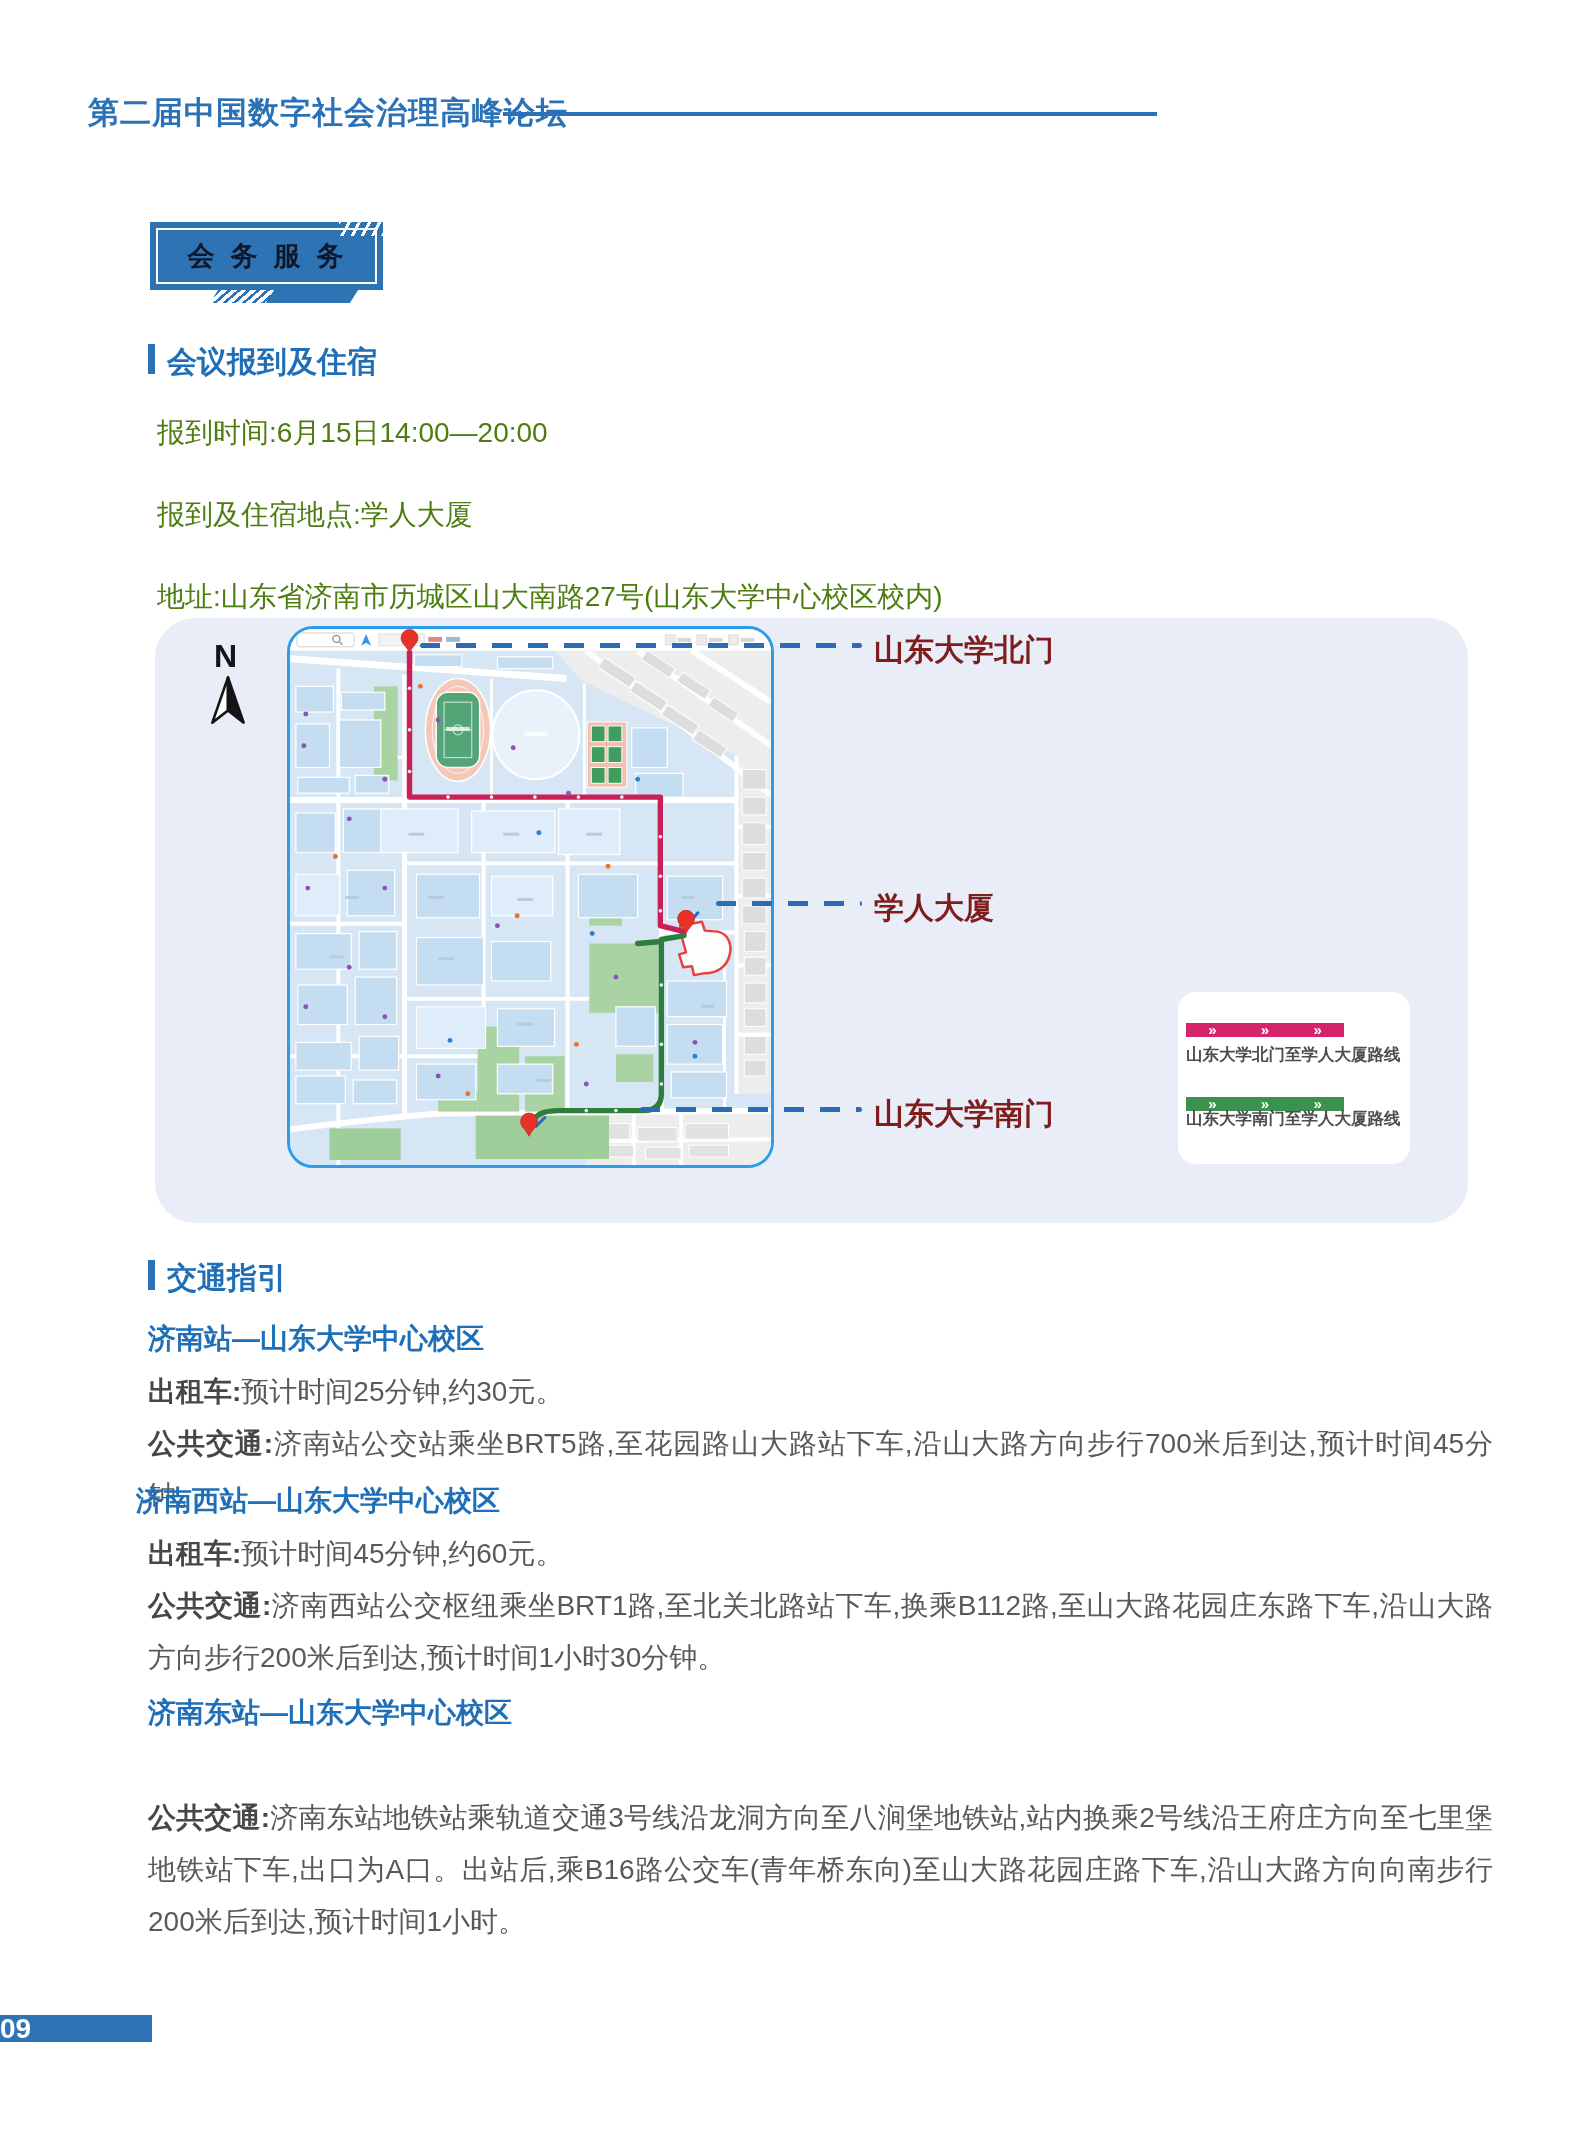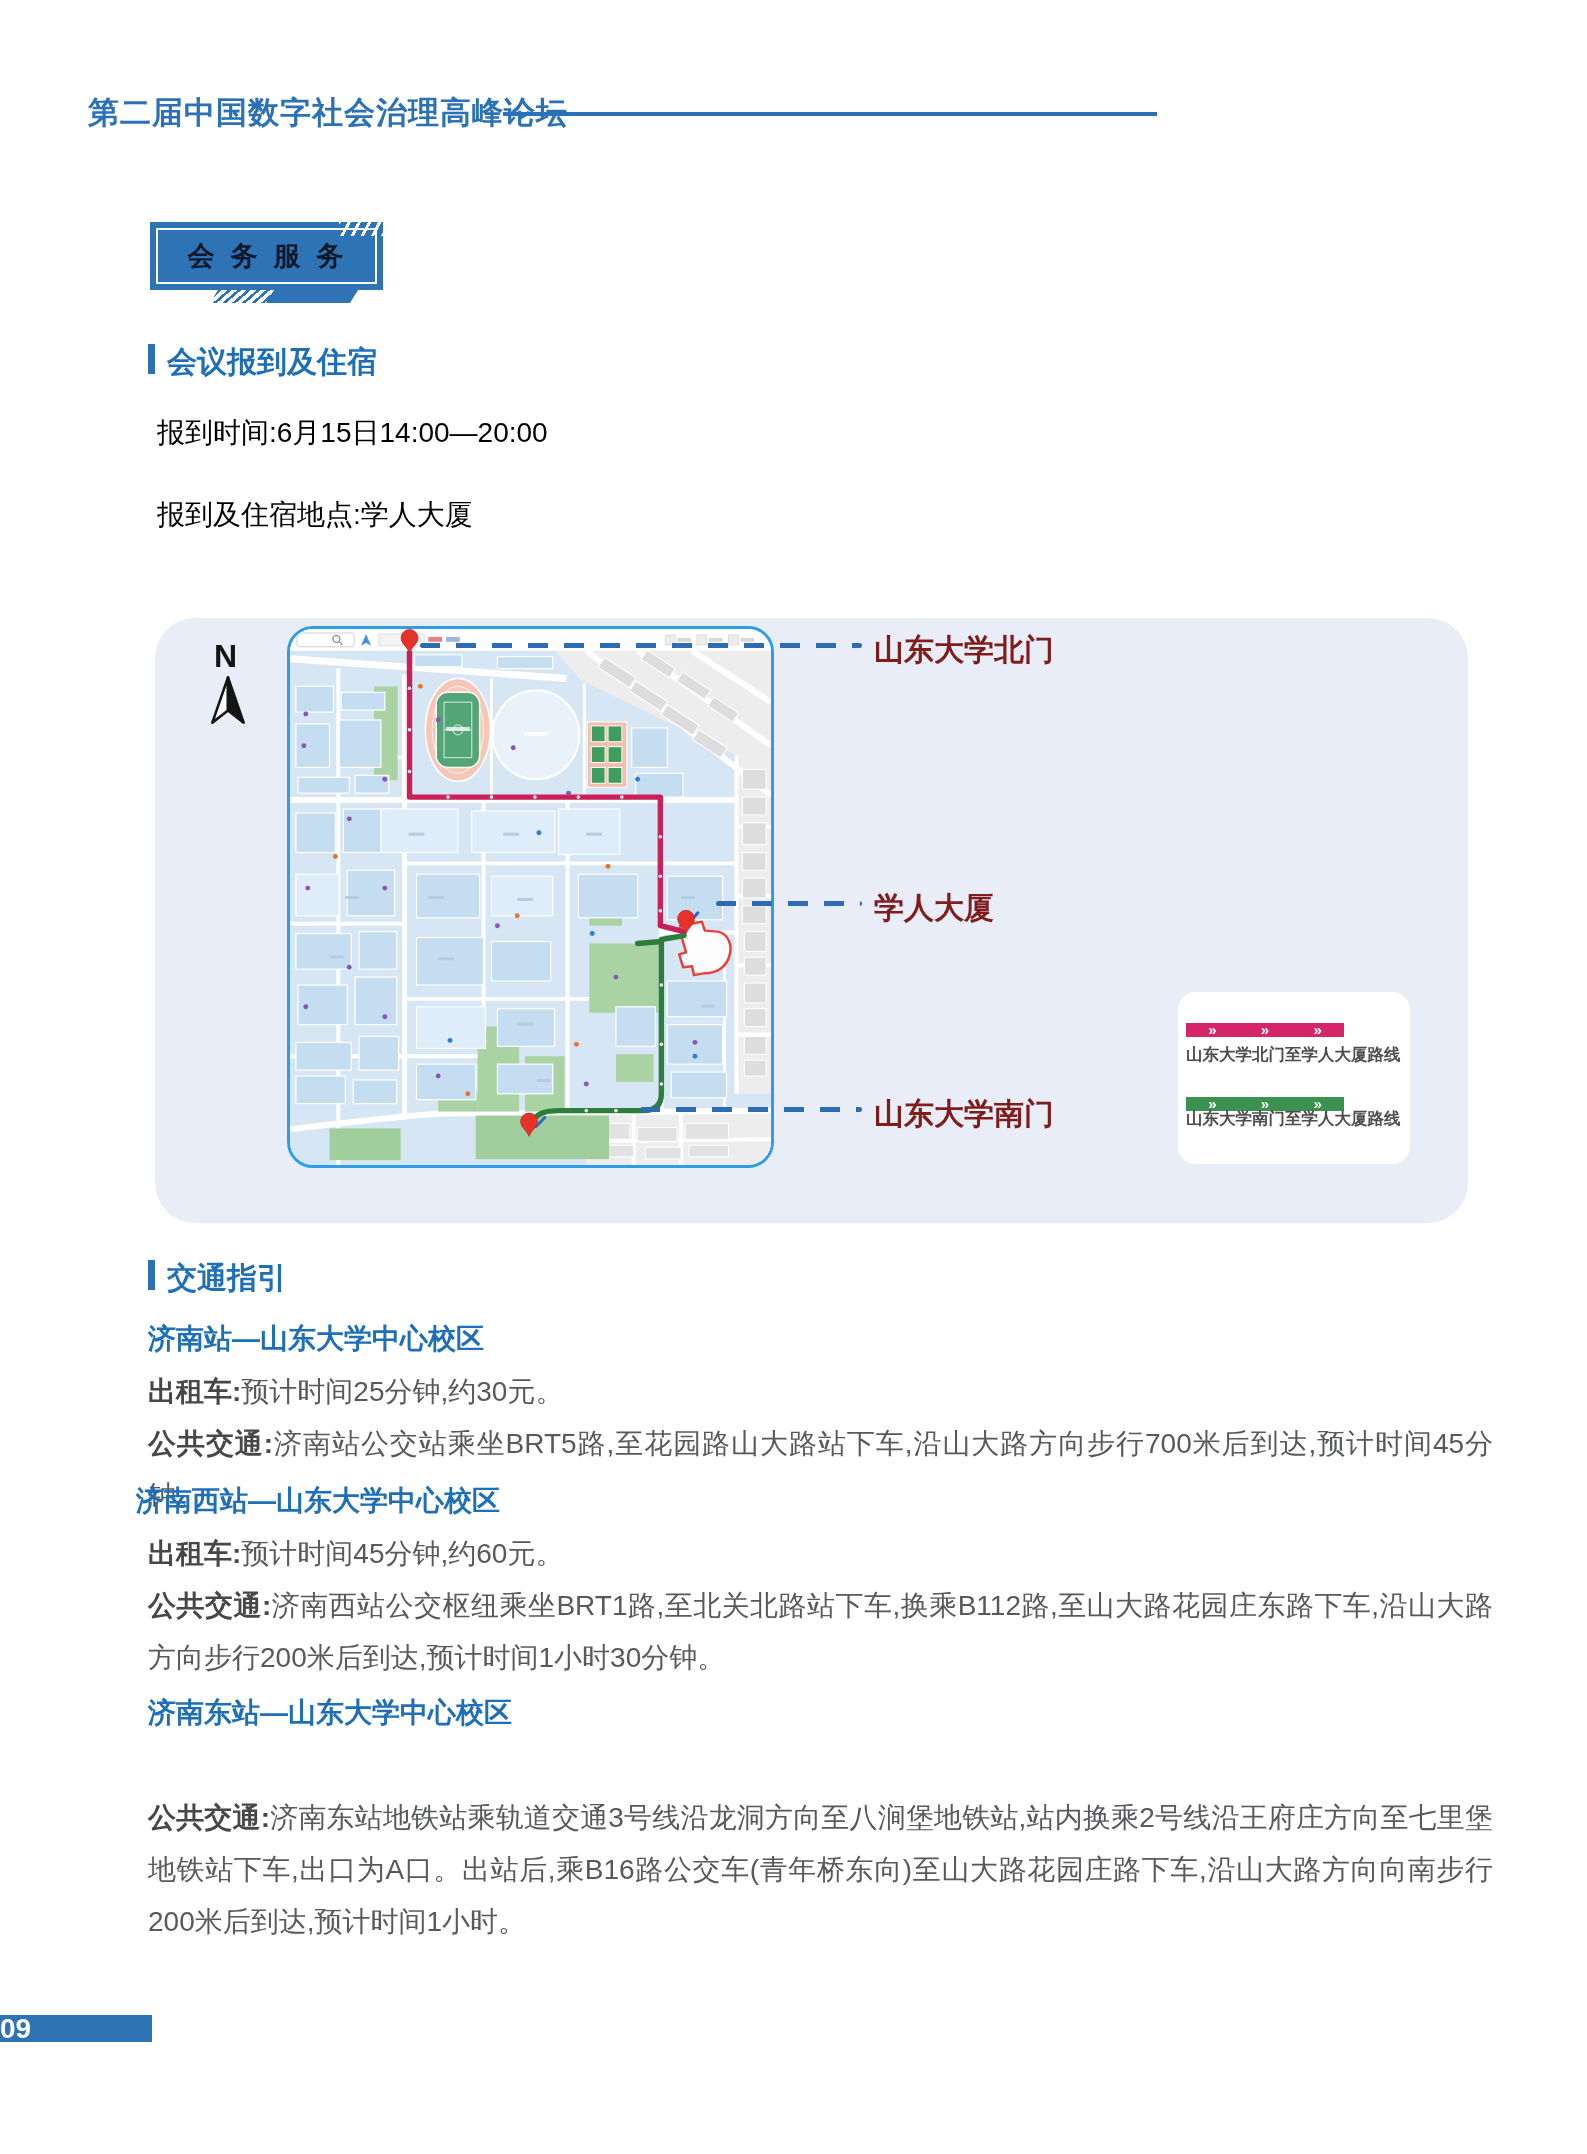--- a/index.html
+++ b/index.html
@@ -22,21 +22,21 @@
   .badge-tab{position:absolute;left:78px;top:68px;width:126px;height:13px;background:#2e74b5;
     transform:skewX(-32deg);}
   .badge-tab-hatch{position:absolute;left:-14px;top:0;width:56px;height:100%;
     background:repeating-linear-gradient(118deg,#2e74b5 0 3.5px,#ffffff 3.5px 8.5px);}
 
   
   .sec-bar{width:7px;height:30px;background:#2a72b5;}
   .sec-title{font-size:30px;font-weight:bold;color:#1f6fb8;}
 
   
-  .body-line{font-size:28px;color:#000000;white-space:nowrap;}
+  .body-line{font-size:28px;color:#4d7c0f;white-space:nowrap;}
   .para{font-size:28px;color:#58595b;width:1345px;line-height:52px;text-align:justify;}
   .para b{color:#474747;}
   .route-title{font-size:28px;font-weight:bold;color:#1f6fb8;white-space:nowrap;}
 
   
   .panel{left:155px;top:618px;width:1313px;height:605px;background:#e9edf8;border-radius:40px;}
   .mapbox{left:287px;top:626px;width:487px;height:542px;border:3px solid #2f9ce9;border-radius:26px;
     overflow:hidden;background:#d6e6f5;box-sizing:border-box;}
   .compass-n{left:214px;top:638px;font-size:32px;font-weight:bold;color:#141414;}
   .leader{height:5px;border-radius:3px;
@@ -70,20 +70,21 @@
     </div>
     <div class="badge-tab">
       <div class="badge-tab-hatch"></div>
     </div>
   </div>
 
   <div class="abs sec-bar" style="left:148px;top:344px;"></div>
   <div class="abs sec-title" style="left:167px;top:342px;">会议报到及住宿</div>
   <div class="abs body-line" style="left:157px;top:414px;">报到时间:6月15日14:00—20:00</div>
   <div class="abs body-line" style="left:157px;top:496px;">报到及住宿地点:学人大厦</div>
+  <div class="abs body-line" style="left:157px;top:578px;">地址:山东省济南市历城区山大南路27号(山东大学中心校区校内)</div>
 
   <div class="abs panel"></div>
 
   <div class="abs compass-n">N</div>
   <svg class="abs" style="left:208px;top:672px;" width="40" height="56" viewBox="0 0 46 58">
     <polygon points="23,3 23,41 5,55" fill="#ffffff" stroke="#151515" stroke-width="3" stroke-linejoin="round"></polygon>
     <polygon points="23,3 41,55 23,41" fill="#151515" stroke="#151515" stroke-width="3" stroke-linejoin="round"></polygon>
   </svg>
 
   <div class="abs mapbox">

